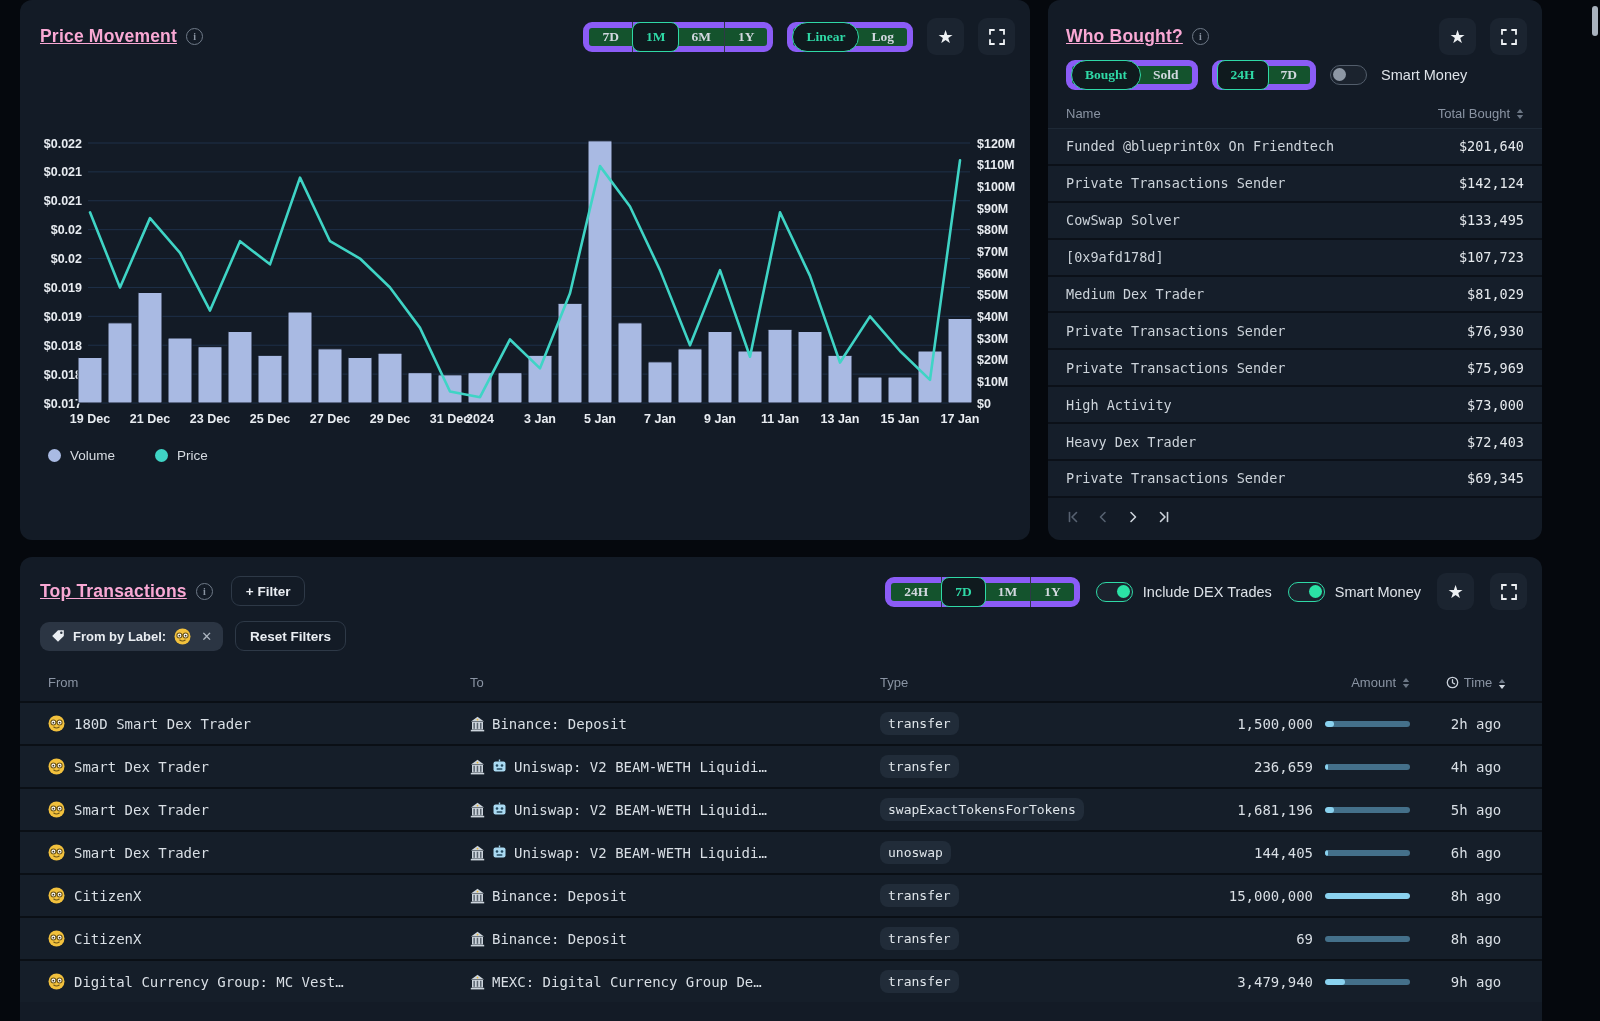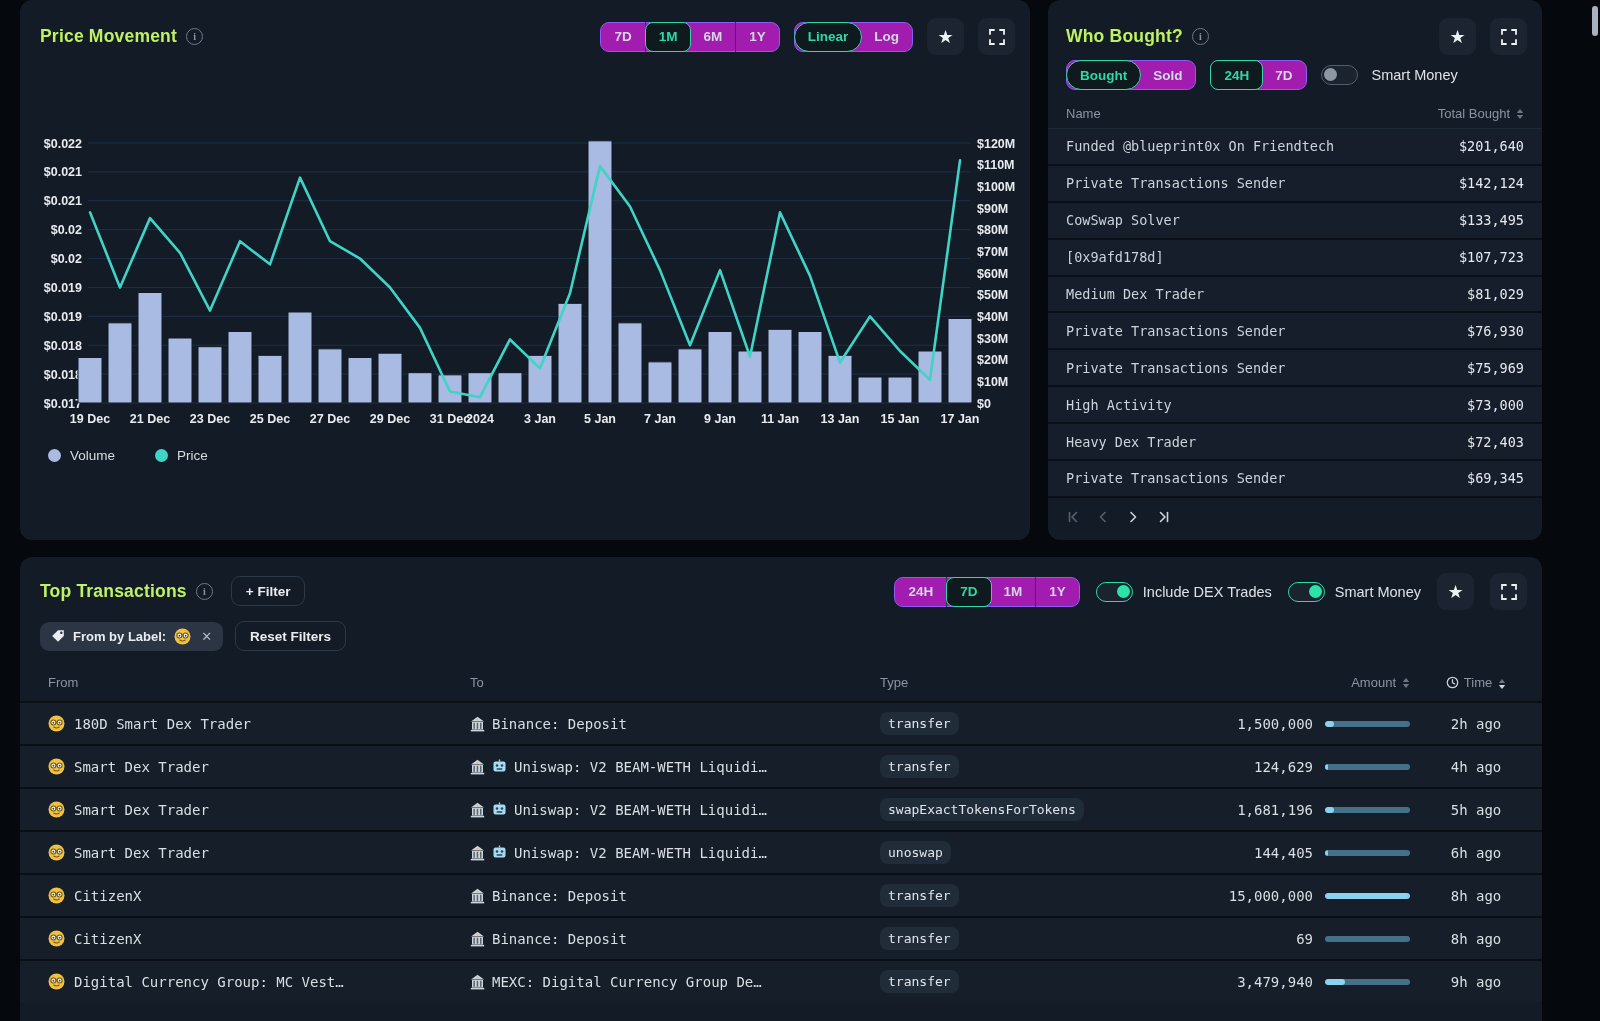--- a/index.html
+++ b/index.html
@@ -5,27 +5,27 @@
   html,body{margin:0;padding:0;background:#05080d;}
   body{width:1600px;height:1021px;position:relative;overflow:hidden;
        font-family:"Liberation Sans",sans-serif;-webkit-font-smoothing:antialiased;}
   .mono{font-family:"DejaVu Sans Mono",monospace;}
   .panel{position:absolute;background:#131b26;border-radius:12px;overflow:hidden;}
   #price-panel{left:20px;top:0;width:1010px;height:540px;}
   #whobought-panel{left:1048px;top:0;width:494px;height:540px;}
   #tx-panel{left:20px;top:557px;width:1522px;height:584px;}
 
   .hrow{position:absolute;display:flex;align-items:center;}
-  .ptitle{font-size:17.5px;font-weight:700;color:#bef264;letter-spacing:.2px;}
+  .ptitle{font-size:17.5px;font-weight:700;color:#f9a8d4;letter-spacing:.2px;text-decoration:underline;}
   .info{width:15px;height:15px;border:1.5px solid #6f7a88;border-radius:50%;color:#8a94a2;
         font-size:10px;display:inline-flex;align-items:center;justify-content:center;
         font-weight:700;margin-left:9px;font-family:"Liberation Serif",serif;}
 
-  .seg{display:inline-flex;align-items:center;background:#a21caf;border:1px solid #8b5cf6;
-       border-radius:9px;height:30px;box-sizing:border-box;}
+  .seg{display:inline-flex;align-items:center;background:#14532d;border:6px solid #8b5cf6;
+       border-radius:9px;height:30px;box-sizing:border-box;font-family:Liberation Serif, serif;}
   .seg-item{padding:0 13px;height:30px;display:flex;align-items:center;font-size:13.5px;
        font-weight:700;color:#d2d8df;border-right:1px solid #2e3947;box-sizing:border-box;cursor:pointer;}
   .seg-item:last-child{border-right:none;}
   .seg-item.sel{border:1px solid var(--green);border-radius:8px;color:var(--green);
        margin:-1px;position:relative;z-index:1;background:#0f1a1e;height:30px;}
   .pill.sel{border-radius:15px;}
   .iconbtn{width:37px;height:37px;border-radius:9px;background:#1b2430;display:flex;
        align-items:center;justify-content:center;cursor:pointer;}
   .star{color:#eef1f4;font-size:18px;line-height:1;}
   .toggle{width:37px;height:20px;border-radius:11px;border:1.5px solid #525d6b;background:#1b232e;
@@ -479,21 +479,21 @@
               <rect x="1.5" y="2.5" width="12" height="10" rx="2" fill="#aadaf2"></rect>
               <circle cx="5" cy="6.5" r="1.3" fill="#234a60"></circle>
               <circle cx="10" cy="6.5" r="1.3" fill="#234a60"></circle>
               <rect x="4.5" y="9.3" width="6" height="1.4" rx="0.7" fill="#234a60"></rect>
             </svg>
           </span>
           <span class="cell-txt mono">Uniswap: V2 BEAM-WETH Liquidi…</span>
         </div>
         <div class="col-type"><span class="type-chip mono">transfer</span></div>
         <div class="col-amt">
-          <span class="cell-txt mono">124,629</span>
+          <span class="cell-txt mono">236,659</span>
           <span class="amt-bar">
             <span class="amt-fill" style="width: 3%;"></span>
           </span>
         </div>
         <div class="col-time"><span class="cell-txt mono">4h ago</span></div>
       </div>
       <div class="tx-row">
         <div class="col-from">
           <span class="emoji-ico">
             <svg width="17" height="17" viewBox="0 0 17 17">

